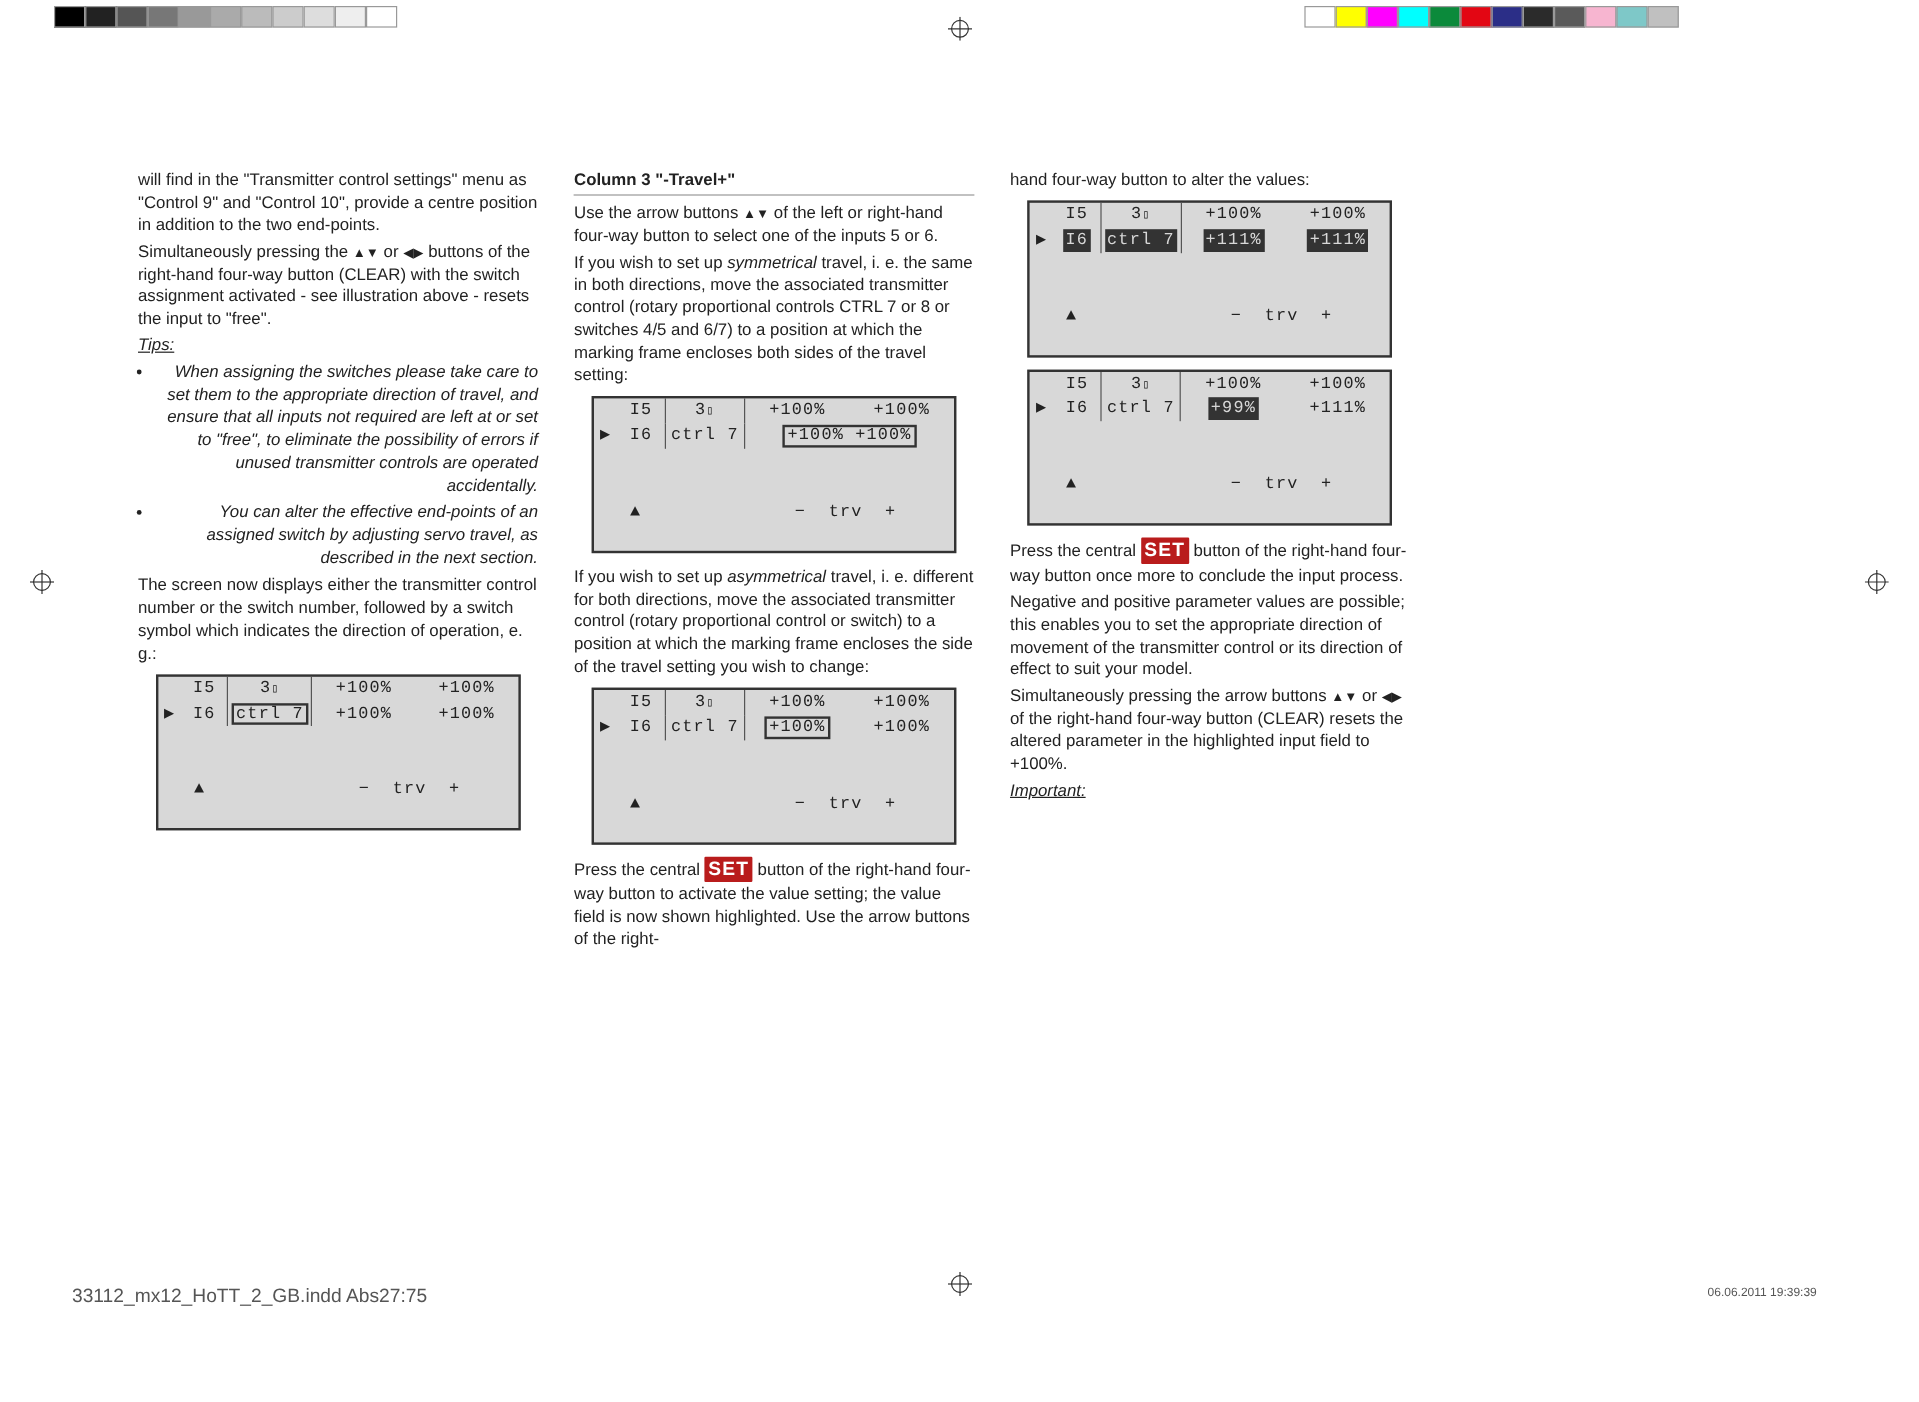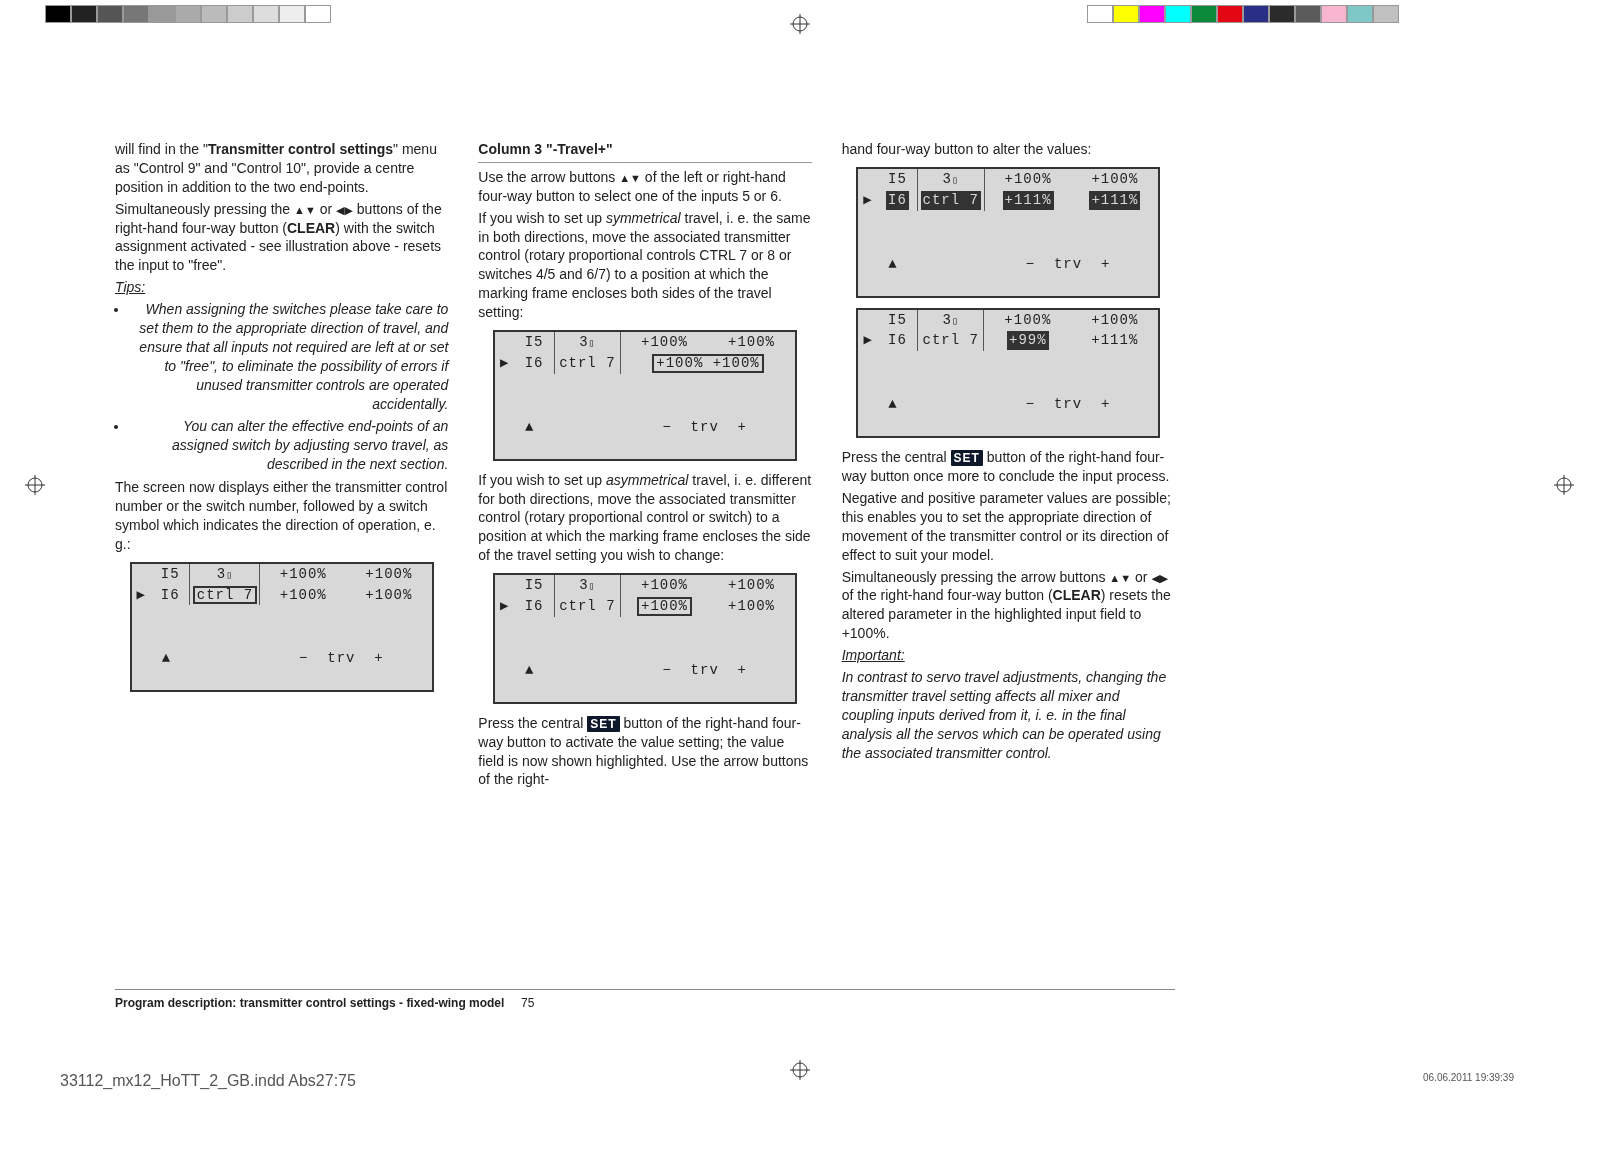--- a/index.html
+++ b/index.html
@@ -32,27 +32,27 @@
     width: 1060px;
   }
   .columns {
     column-count: 3;
     column-gap: 30px;
     column-fill: auto;
     height: 870px;
     line-height: 1.35;
   }
   .columns p { margin: 0 0 3px 0; }
-  .bold { font-weight: bold; }
+  .bold { font-weight: normal; }
   .italic { font-style: italic; }
   .underline { text-decoration: underline; }
   .head { font-weight: bold; margin: 2px 0; }
   .tips-list { margin:0; padding-left:14px;text-align:right; }
   .tips-list li { margin-bottom:4px; }
-  .set-badge { display:inline-block; background:#0f172a; color:#fff; font-weight:bold; padding:0 3px; font-size:12px; border-radius:1px; letter-spacing:1px;}
+  .set-badge { display:inline-block; background:#b91c1c; color:#fff; font-weight:bold; padding:0 3px; font-size:16px; border-radius:1px; letter-spacing:1px;}
   .arrow { font-size:11px; }
 
   .lcd {
     break-inside: avoid;
     width: 300px;
     margin: 8px auto 10px auto;
     border: 2px solid #333;
     background: #d8d8d8;
     font-family: "Courier New", monospace;
     font-size: 14px;
@@ -299,26 +299,19 @@
 </div>
 
 <p>
   <span>Press the central </span><span class="set-badge">SET</span><span> button of the right-hand four-way button once more to conclude the input process.</span>
 </p>
 <p>Negative and positive parameter values are possible; this enables you to set the appropriate direction of movement of the transmitter control or its direction of effect to suit your model.</p>
 <p>
   <span>Simultaneously pressing the arrow buttons </span><span class="arrow">▲▼</span><span> or </span><span class="arrow">◀▶</span><span> of the right-hand four-way button (</span><span class="bold">CLEAR</span><span>) resets the altered parameter in the highlighted input field to +100%.</span>
 </p>
 <p class="italic underline">Important:</p>
-<p class="italic">In contrast to servo travel adjustments, changing the transmitter travel setting affects all mixer and coupling inputs derived from it, i. e. in the final analysis all the servos which can be operated using the associated transmitter control.</p>
-
-</div>
-
-<div class="footer">
-  <div class="footer-line"></div>
-  <span class="bold">Program description: transmitter control settings - fixed-wing model</span>
-  &nbsp;&nbsp;&nbsp;
-  <span>75</span>
-</div>
+
+</div>
+
 </div>
 
 <div class="meta-left">33112_mx12_HoTT_2_GB.indd   Abs27:75</div>
 <div class="meta-right">06.06.2011   19:39:39</div>
 
 </body></html>

